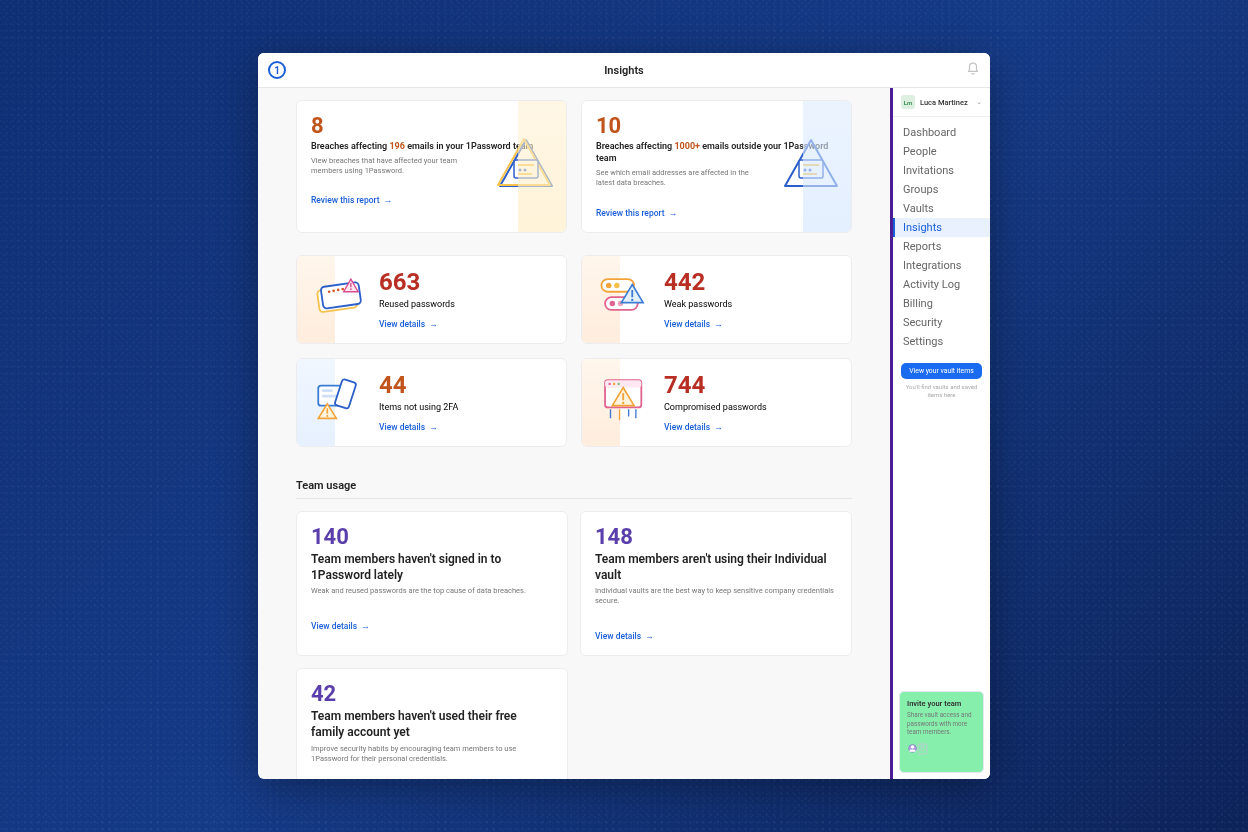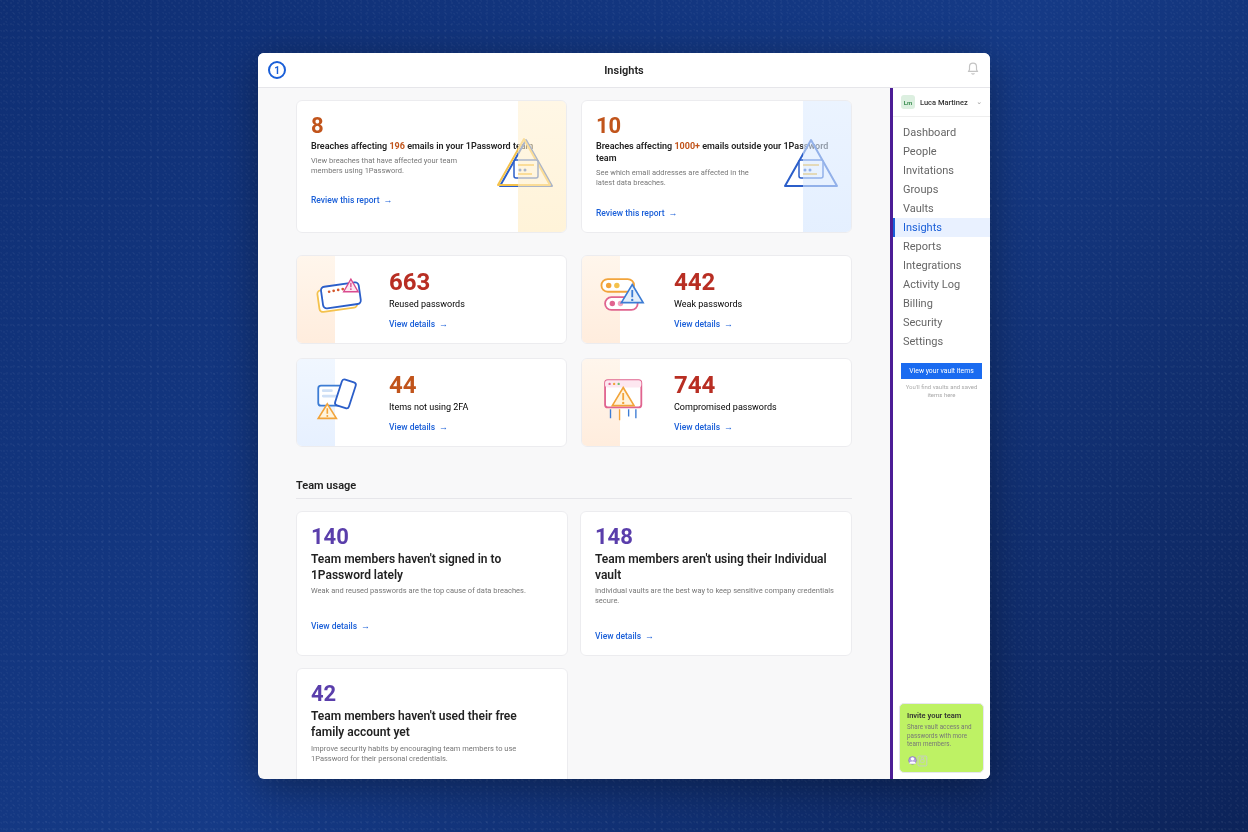--- a/index.html
+++ b/index.html
@@ -73,21 +73,21 @@
     width: 64px; height: 64px;
   }
   .breach-illus.yellowbg::before, .breach-illus.bluebg::before {
     content: ""; position: absolute; right: -30px; top: -60px; width: 70px; height: 200px;
     background: linear-gradient(180deg, #fff3d9 0%, #ffe9b8 100%); opacity:.6;
   }
   .breach-illus.bluebg::before {
     background: linear-gradient(180deg, #e0edff 0%, #cfe3ff 100%);
   }
 
-  .health-card { display: flex; gap: 20px; align-items: flex-start; padding: 14px; }
+  .health-card { display: flex; gap: 10px; align-items: flex-start; padding: 14px; }
   .health-card .illus { width: 58px; height: 50px; flex: 0 0 auto; }
   .health-card .stack { display: flex; flex-direction: column; }
   .health-card.stripe-blue::before,
   .health-card.stripe-orange::before {
     content:""; position:absolute; left:0; top:0; bottom:0; width: 38px;
     background: linear-gradient(180deg,#eaf3ff,#dceaff); opacity:.7;
   }
   .health-card.stripe-orange::before {
     background: linear-gradient(180deg,#fff2e4,#ffe5cf);
   }
@@ -118,28 +118,28 @@
   .user-name { font-size: 7.5px; font-weight: 500; flex: 1; color: #333;}
   .chev { font-size: 7px; color: #999; }
   .nav { display: flex; flex-direction: column; padding: 6px 0; }
   .nav-item {
     font-size: 11px; color: #666; padding: 3px 10px; cursor: pointer;
   }
   .nav-item.active {
     background: #e9f1ff; color: #1a5fd8; border-left: 2px solid #1a5fd8; padding-left: 8px;
   }
   .vault-btn {
-    margin: 6px 8px 2px 8px; background: #1a6bf0; color: #fff; border-radius: 0;
+    margin: 6px 8px 2px 8px; background: #1a6bf0; color: #fff; border-radius: 5px;
     padding: 4px 6px; font-size: 6.8px; text-align: center; cursor: pointer;
   }
   .vault-hint { font-size: 6px; color: #aaa; text-align: center; padding: 2px 10px; line-height: 1.3;}
   .invite-box {
     position: absolute; bottom: 6px; left: 6px; right: 6px;
-    background: #bef264; border: 1px solid #e6e6ef; border-radius: 5px;
-    padding: 7px 7px 0 7px;
+    background: #86efac; border: 1px solid #e6e6ef; border-radius: 5px;
+    padding: 7px 7px 12px 7px;
   }
   .invite-box .t { font-size: 7.5px; font-weight: 600; color: #333; margin-bottom: 3px;}
   .invite-box .d { font-size: 6.3px; color: #777; line-height: 1.3; margin-bottom: 4px;}
   .invite-icon svg { width: 22px; height: 18px; }
 </style>
 </head>
 <body>
 <div class="bg-noise"></div>
 
 <div class="app-window">

